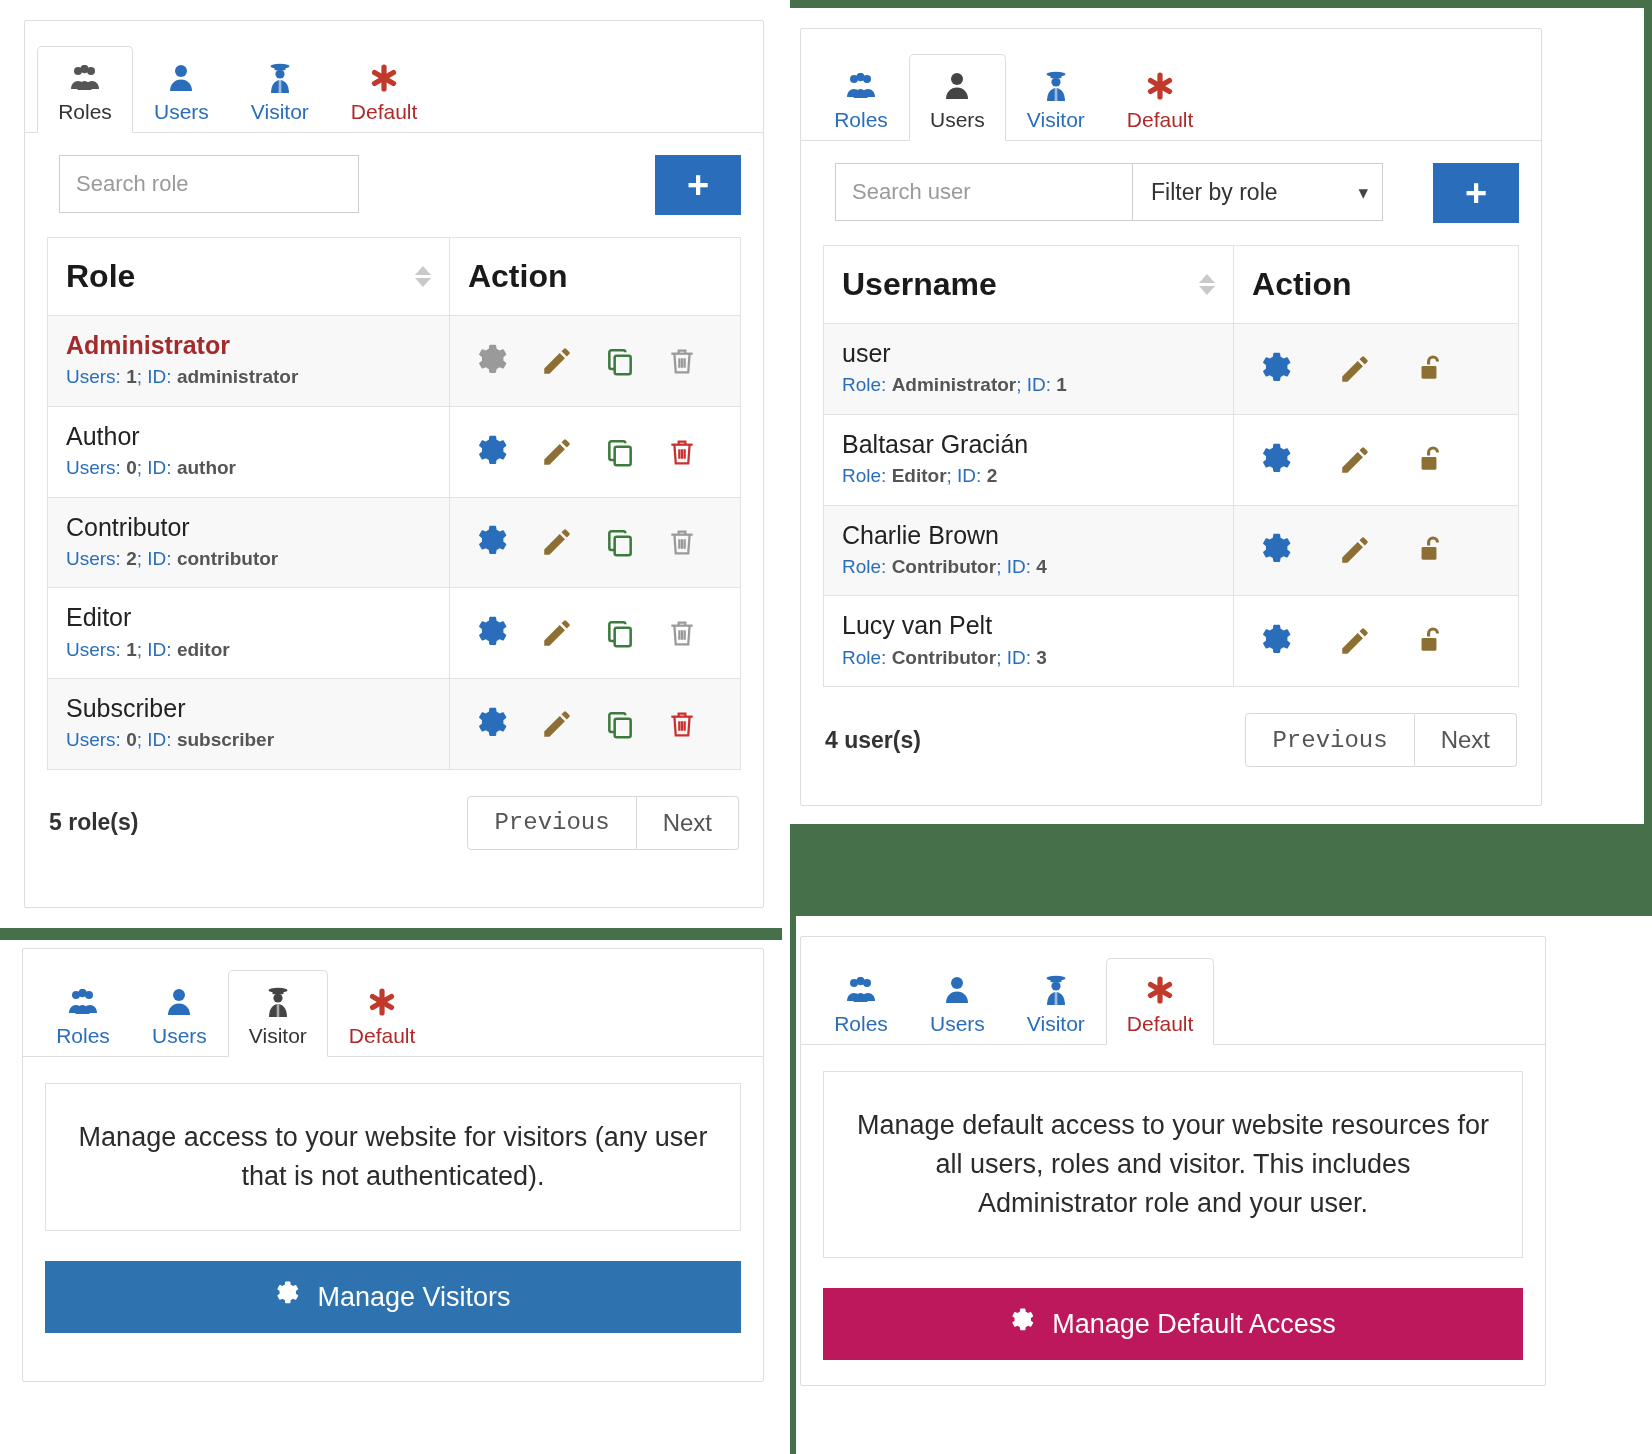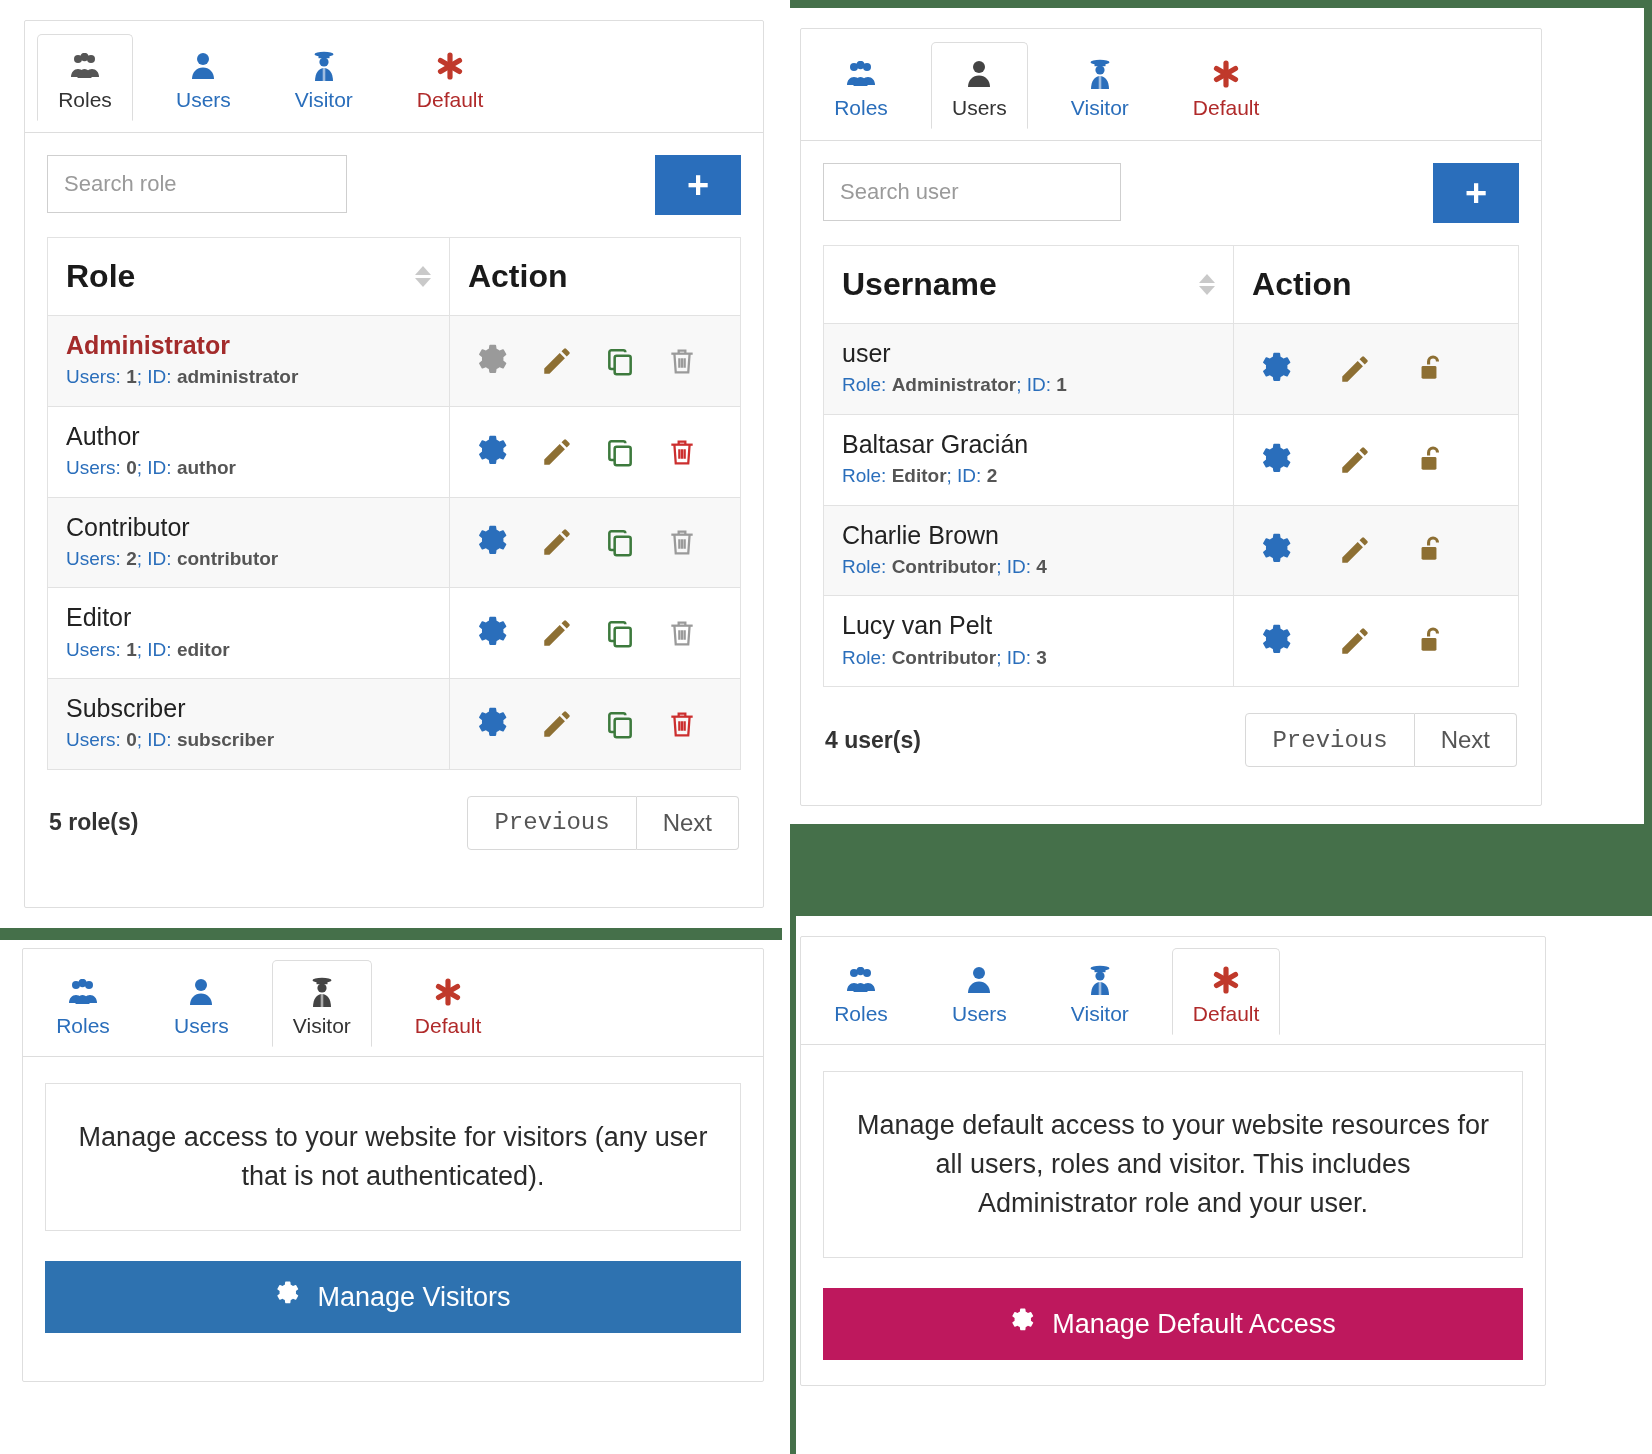--- a/index.html
+++ b/index.html
@@ -30,25 +30,24 @@
   .card {
     background: #ffffff;
     border: 1px solid #dedede;
     border-radius: 2px;
     position: absolute;
   }
 
   
   .tabs {
     display: flex;
-    align-items: center;
+    align-items: flex-end;
     border-bottom: 1px solid #ddd;
     padding-left: 12px;
     height: 112px;
-    gap: 22px;
   }
   .tab {
     display: flex;
     flex-direction: column;
     align-items: center;
     justify-content: flex-end;
     padding: 14px 20px 10px 20px;
     margin-bottom: -1px;
     border: 1px solid transparent;
     border-radius: 5px 5px 0 0;
@@ -77,20 +76,21 @@
   .txt-input {
     height: 58px;
     border: 1px solid #cfcfcf;
     background: #fff;
     font-size: 22px;
     color: #9a9a9a;
     padding: 0 16px;
     display: flex;
     align-items: center;
     font-family: "Liberation Sans", sans-serif;
+    margin-left: 12px;
   }
   .select-box {
     height: 58px;
     border: 1px solid #cfcfcf;
     border-left: none;
     background: #fff;
     font-size: 23px;
     color: #333;
     padding: 0 14px 0 18px;
     display: flex;
@@ -537,20 +537,24 @@
                 <line x1="24.5" y1="9.5" x2="5.5" y2="20.5"></line>
               </g>
             </svg>
         </span>
         <span class="tab-label">Default</span>
       </div>
     </div>
 
     <div class="toolbar">
       <div class="txt-input" style="width:298px;">Search user</div>
+      <div class="select-box" style="width:250px;">
+        <span>Filter by role</span>
+        <span class="chev">▾</span>
+      </div>
       <div class="btn-add">
         <span class="plus">+</span>
       </div>
     </div>
 
     <div style="padding:22px 22px 0 22px;">
       <table class="grid">
         <colgroup>
             <col style="width:59%">
             <col style="width:41%">

